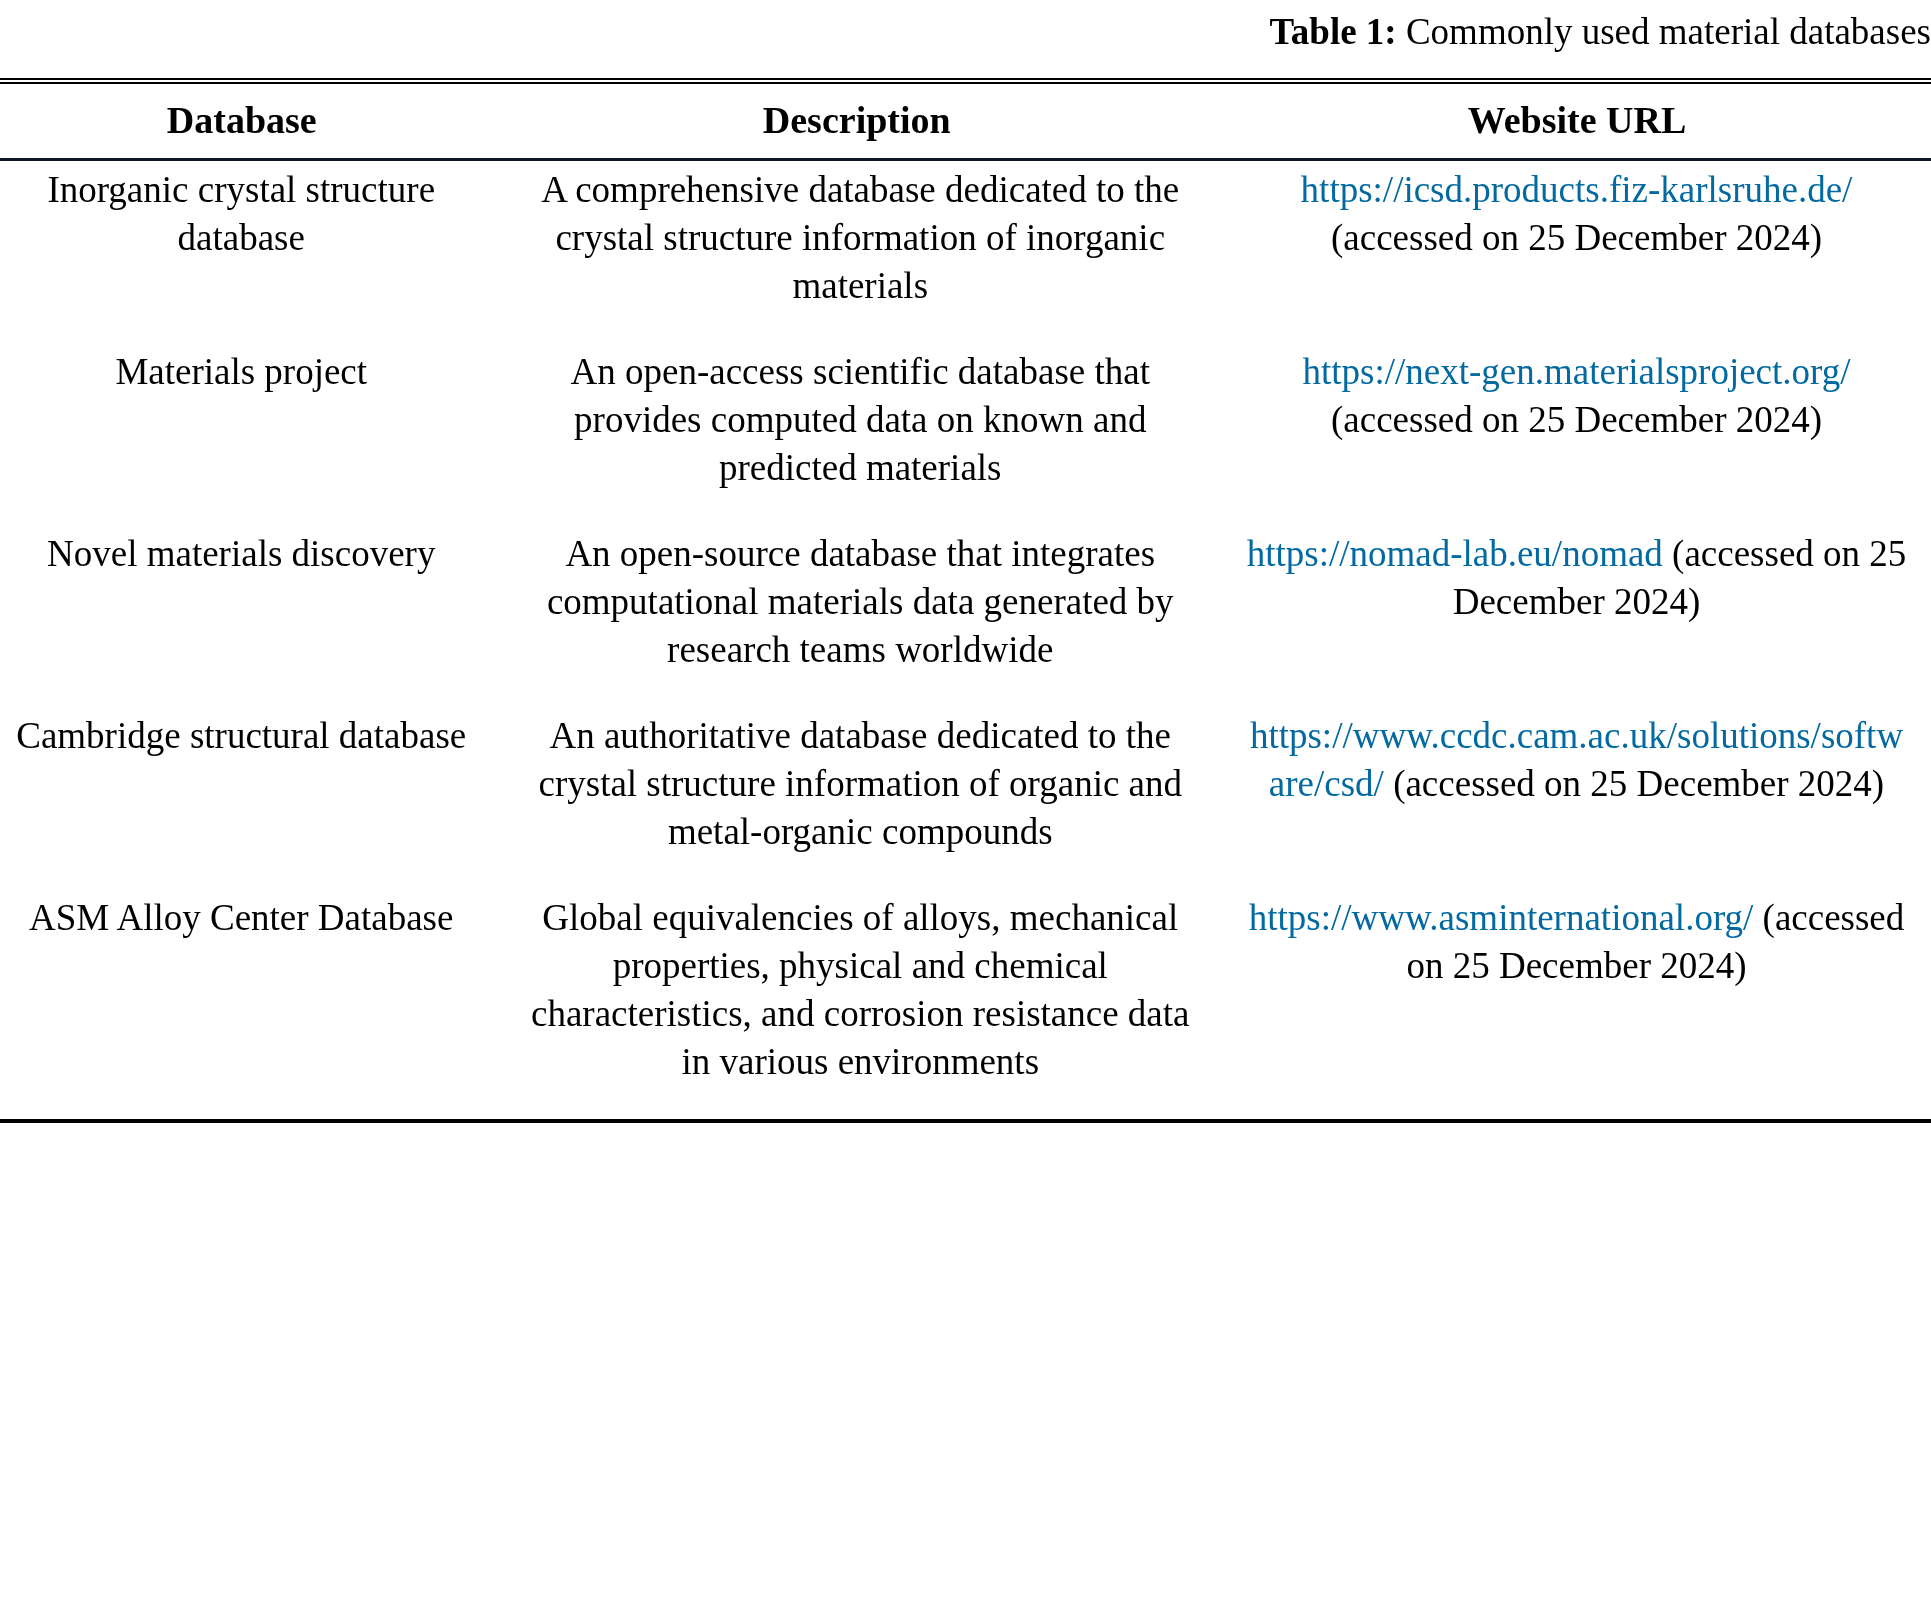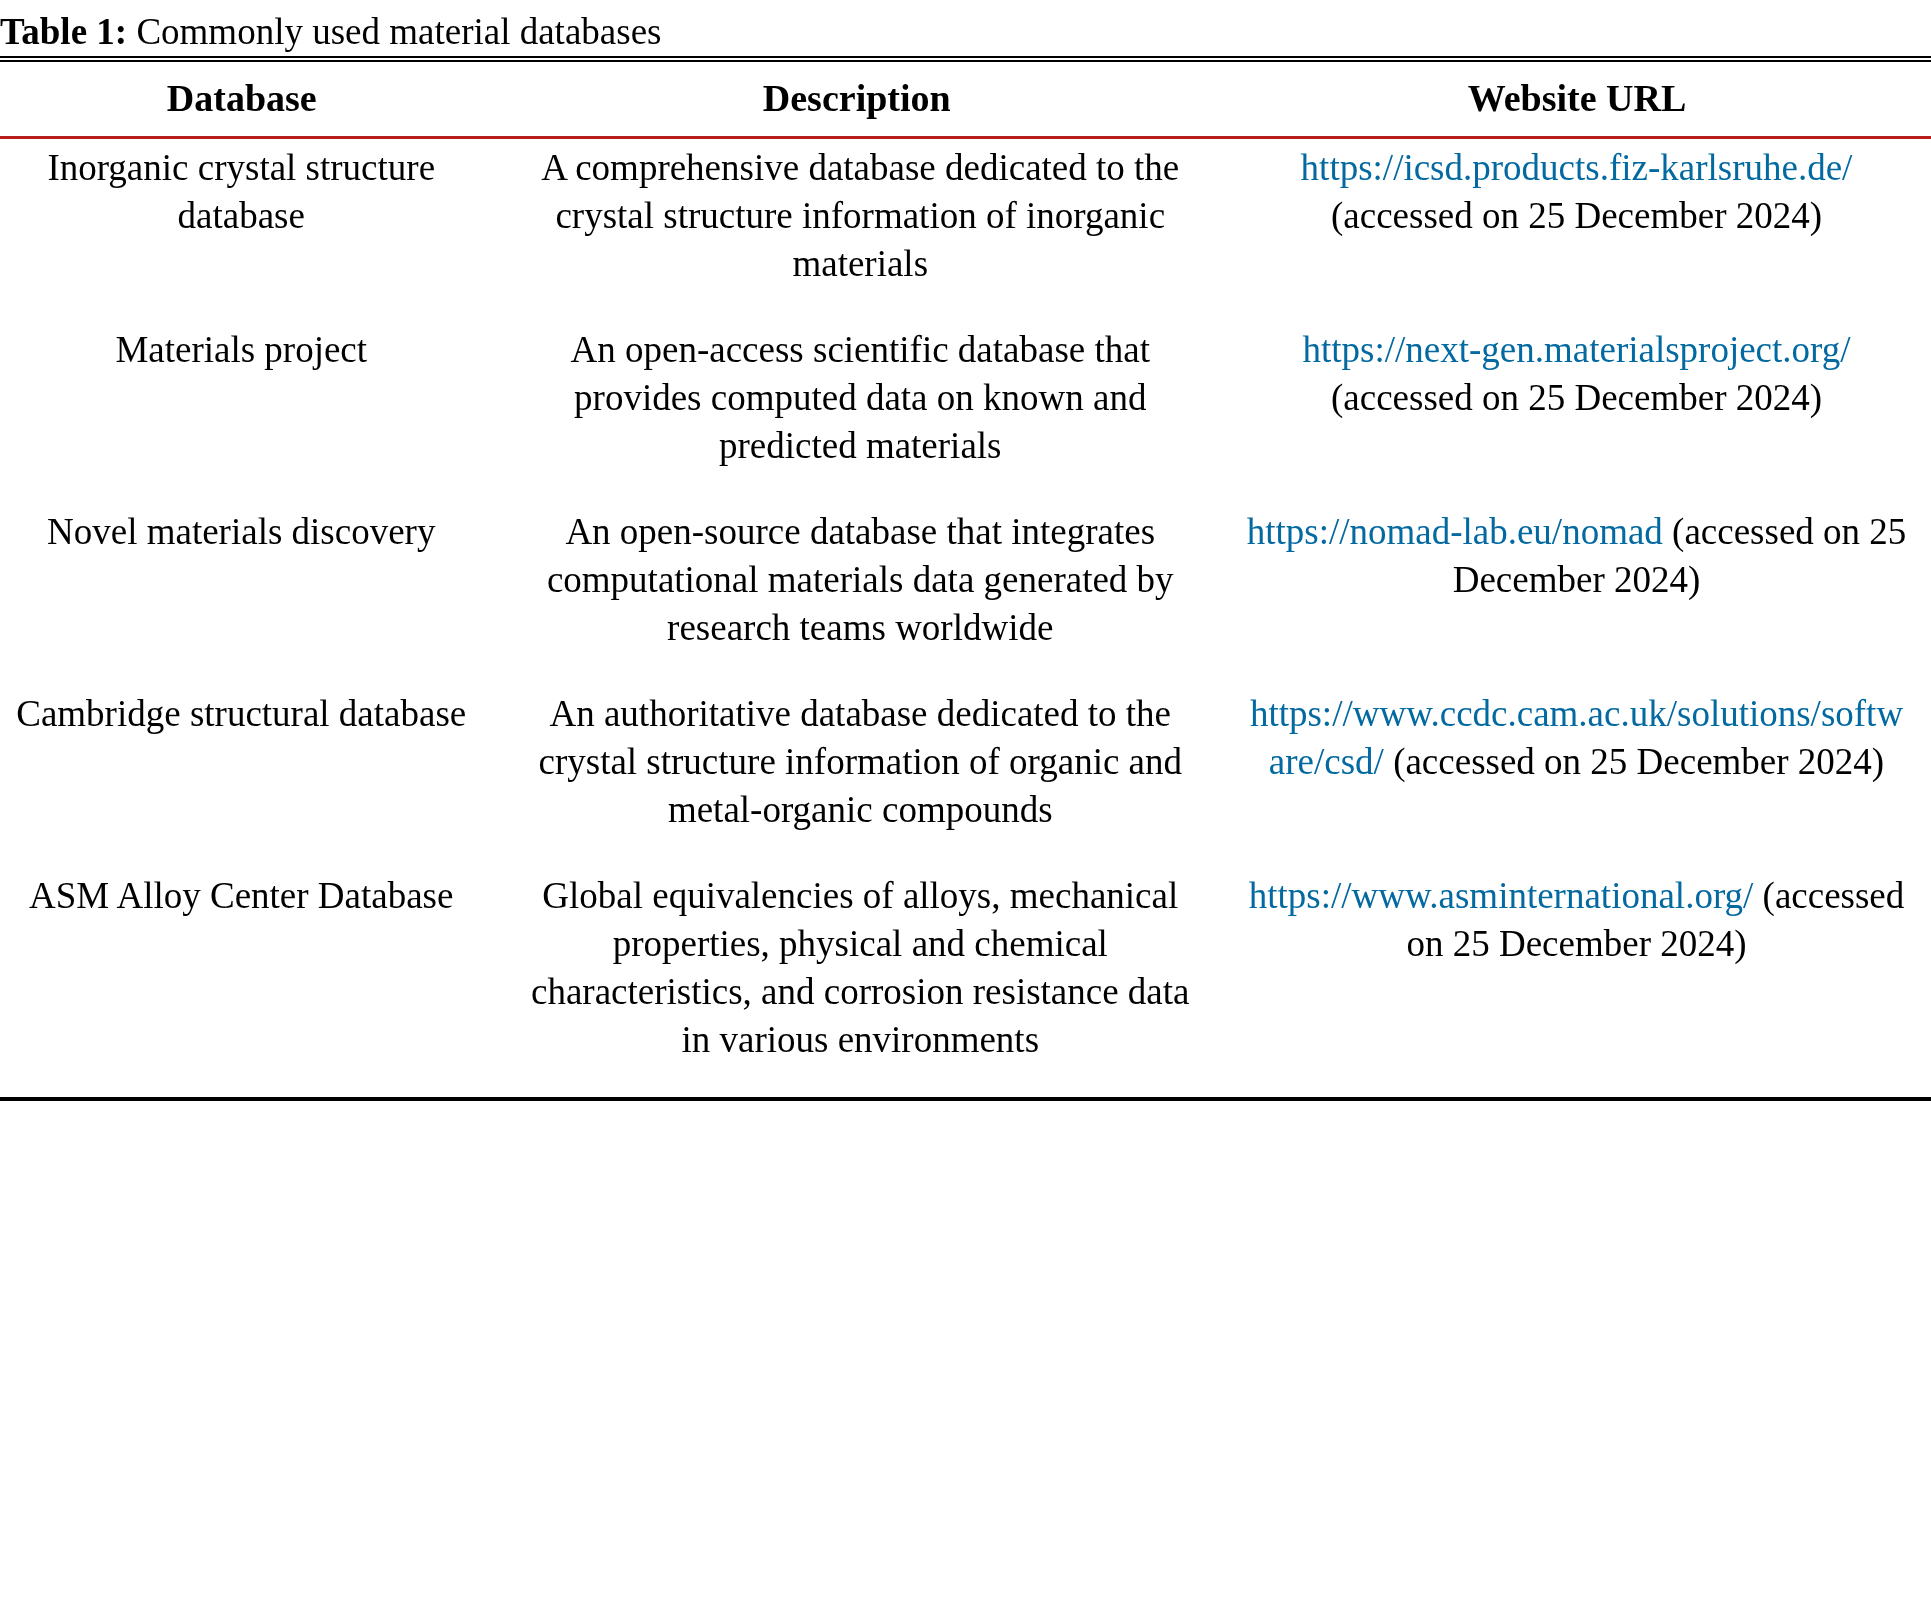--- a/index.html
+++ b/index.html
@@ -9,23 +9,24 @@
   }
   body {
     width: 1931px;
     min-height: 1621px;
     font-family: "Liberation Serif", "DejaVu Serif", serif;
     color: #000000;
     box-sizing: border-box;
     padding-top: 8px;
   }
   .caption {
-    text-align: left;
+    text-align: right;
     font-size: 37px;
     line-height: 48px;
+    margin-bottom: 22px;
   }
   .caption .bold {
     font-weight: bold;
   }
   table.db-table {
     width: 100%;
     border-collapse: collapse;
     table-layout: fixed;
     border-top: 6px double #000000;
     border-bottom: 4px solid #000000;
@@ -33,21 +34,21 @@
     line-height: 48px;
   }
   col.c-db   { width: 25.4%; }
   col.c-desc { width: 38.3%; }
   col.c-url  { width: 36.3%; }
   thead th {
     font-weight: bold;
     font-size: 38px;
     text-align: center;
     padding: 12px 8px 14px 1px;
-    border-bottom: 3px solid #b91c1c;
+    border-bottom: 3px solid #0f172a;
   }
   tbody td {
     text-align: center;
     vertical-align: top;
     padding: 5px 24px 33px 16px;
   }
   tbody td.col-desc {
     padding-left: 40px;
     padding-right: 40px;
   }

